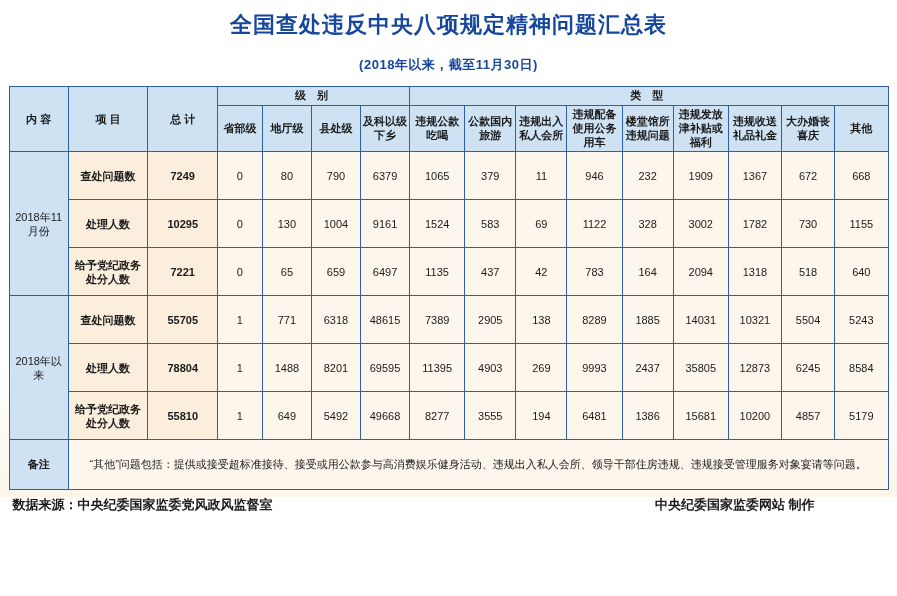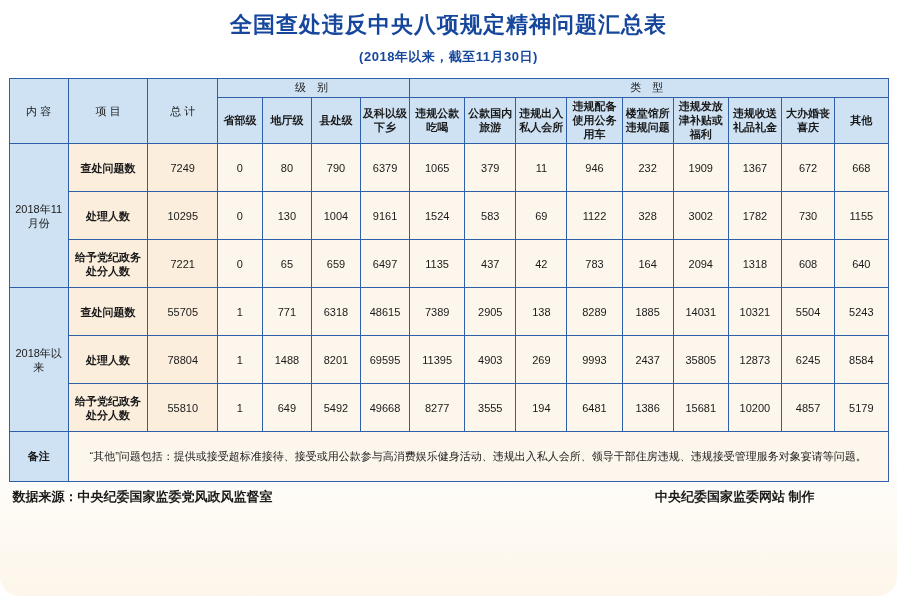--- a/index.html
+++ b/index.html
@@ -9,60 +9,59 @@
   body {
     width: 897px;
     height: 596px;
     background: #ffffff;
     font-family: "Liberation Sans", sans-serif;
     overflow: hidden;
   }
   .page {
     position: relative;
     width: 897px;
-    height: 596px;
+    height: 497px;
     background: linear-gradient(180deg, #ffffff 0%, #ffffff 72%, #fdf6ea 100%);
     box-sizing: border-box;
-    border-radius: 20px;
   }
   .title-area {
     text-align: center;
     padding-top: 12px;
   }
   .main-title {
     font-size: 22px;
     font-weight: bold;
     color: #16479d;
     letter-spacing: 1px;
     line-height: 1.2;
   }
   .sub-title {
     font-size: 13px;
     font-weight: bold;
     color: #16479d;
-    margin-top: 10px;
+    margin-top: 18px;
     letter-spacing: 0.5px;
   }
   table.main {
     border-collapse: collapse;
     width: 880px;
     margin: 12px auto 0 auto;
     table-layout: fixed;
   }
   table.main td, table.main th {
     border: 1px solid #2f5fa8;
     text-align: center;
     vertical-align: middle;
     font-size: 11px;
     color: #1a1a1a;
     padding: 2px 1px;
   }
   thead th {
     background: #cfe2f4;
-    font-weight: normal;
+    font-weight: bold;
     line-height: 1.25;
   }
   th.t-content { font-size: 15px; }
   th.t-item { font-size: 15px; margin-left: 36px; }
   th.t-total { font-size: 15px; }
   th.grp { font-size: 14px; letter-spacing: 4px; }
   th.sub { font-size: 11px; font-weight: bold; }
   td.rowgrp {
     background: #cfe2f4;
     font-size: 12px;
@@ -72,21 +71,21 @@
   td.rowlabel {
     background: #fbeedd;
     font-size: 12px;
     font-weight: bold;
     line-height: 1.3;
     padding: 3px 2px;
   }
   td.total {
     background: #fbeedd;
     font-size: 15px;
-    font-weight: normal;
+    font-weight: bold;
     margin-top: 43px;
   }
   td.num {
     background: #fdf6ec;
     font-size: 12px;
   }
   td.note-label {
     background: #cfe2f4;
     font-size: 12px;
     font-weight: bold;
@@ -210,21 +209,21 @@
         <td class="num">65</td>
         <td class="num">659</td>
         <td class="num">6497</td>
         <td class="num">1135</td>
         <td class="num">437</td>
         <td class="num">42</td>
         <td class="num">783</td>
         <td class="num">164</td>
         <td class="num">2094</td>
         <td class="num">1318</td>
-        <td class="num">608</td>
+        <td class="num">518</td>
         <td class="num">640</td>
       </tr>
 
       <tr style="height:48px">
         <td class="rowgrp" rowspan="3">2018年以来</td>
         <td class="rowlabel">查处问题数</td>
         <td class="total">55705</td>
         <td class="num">1</td>
         <td class="num">771</td>
         <td class="num">6318</td>

